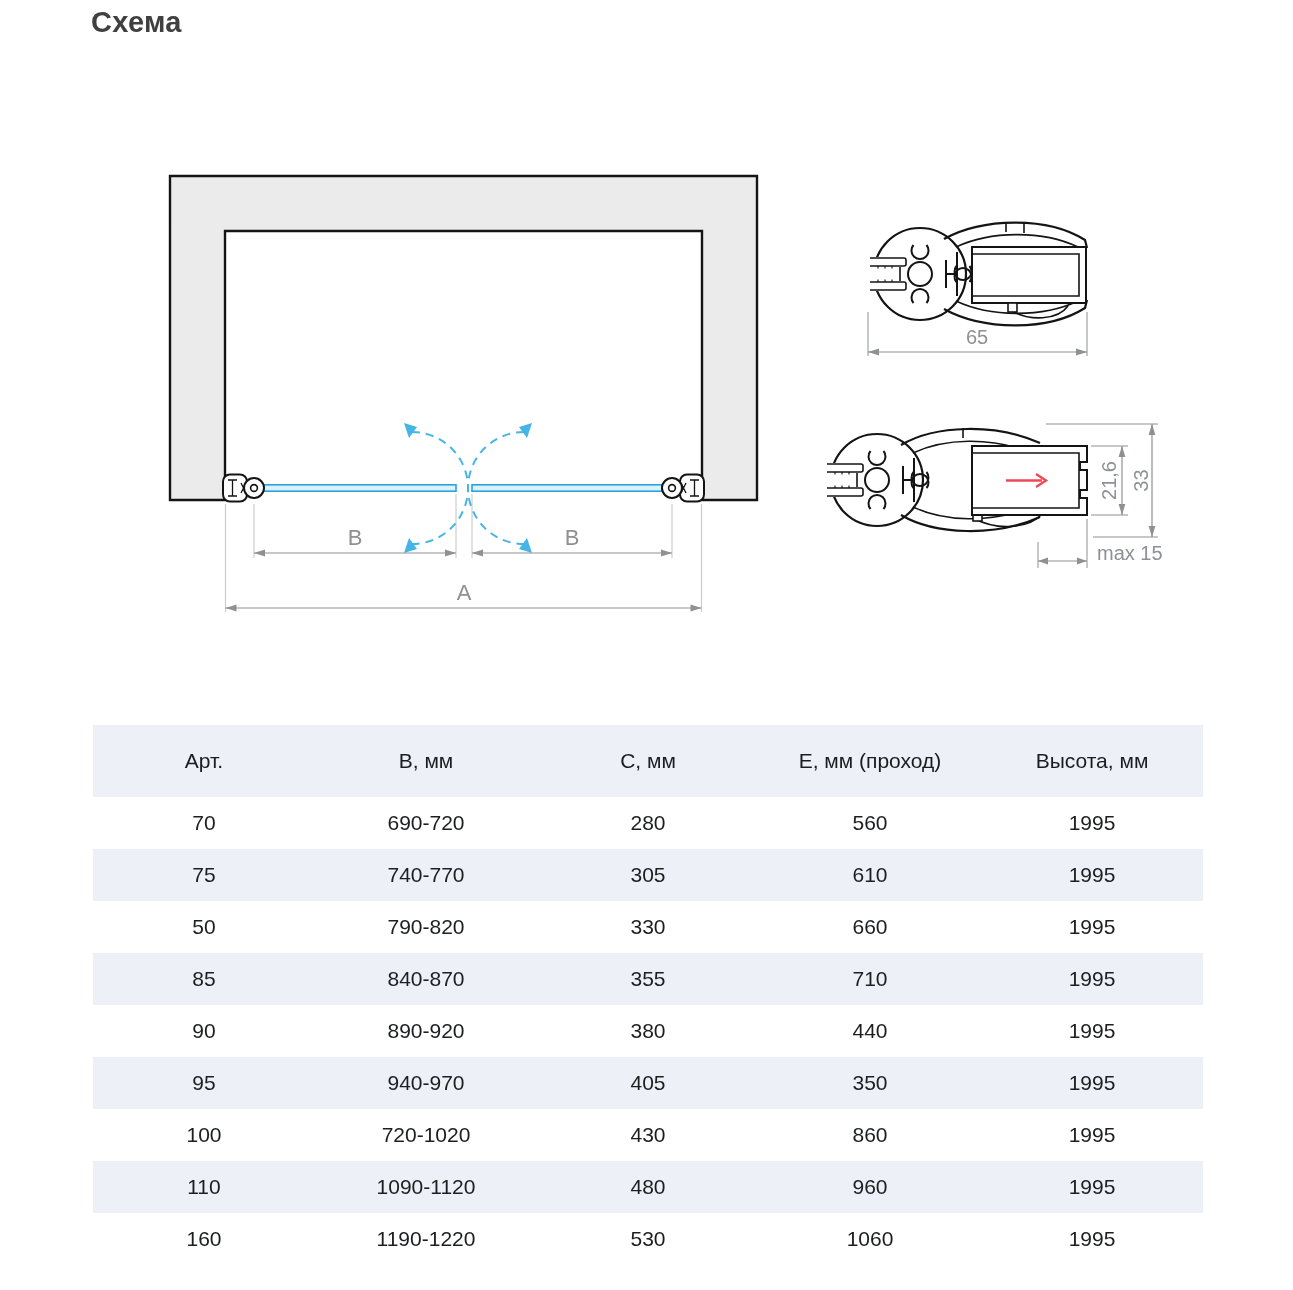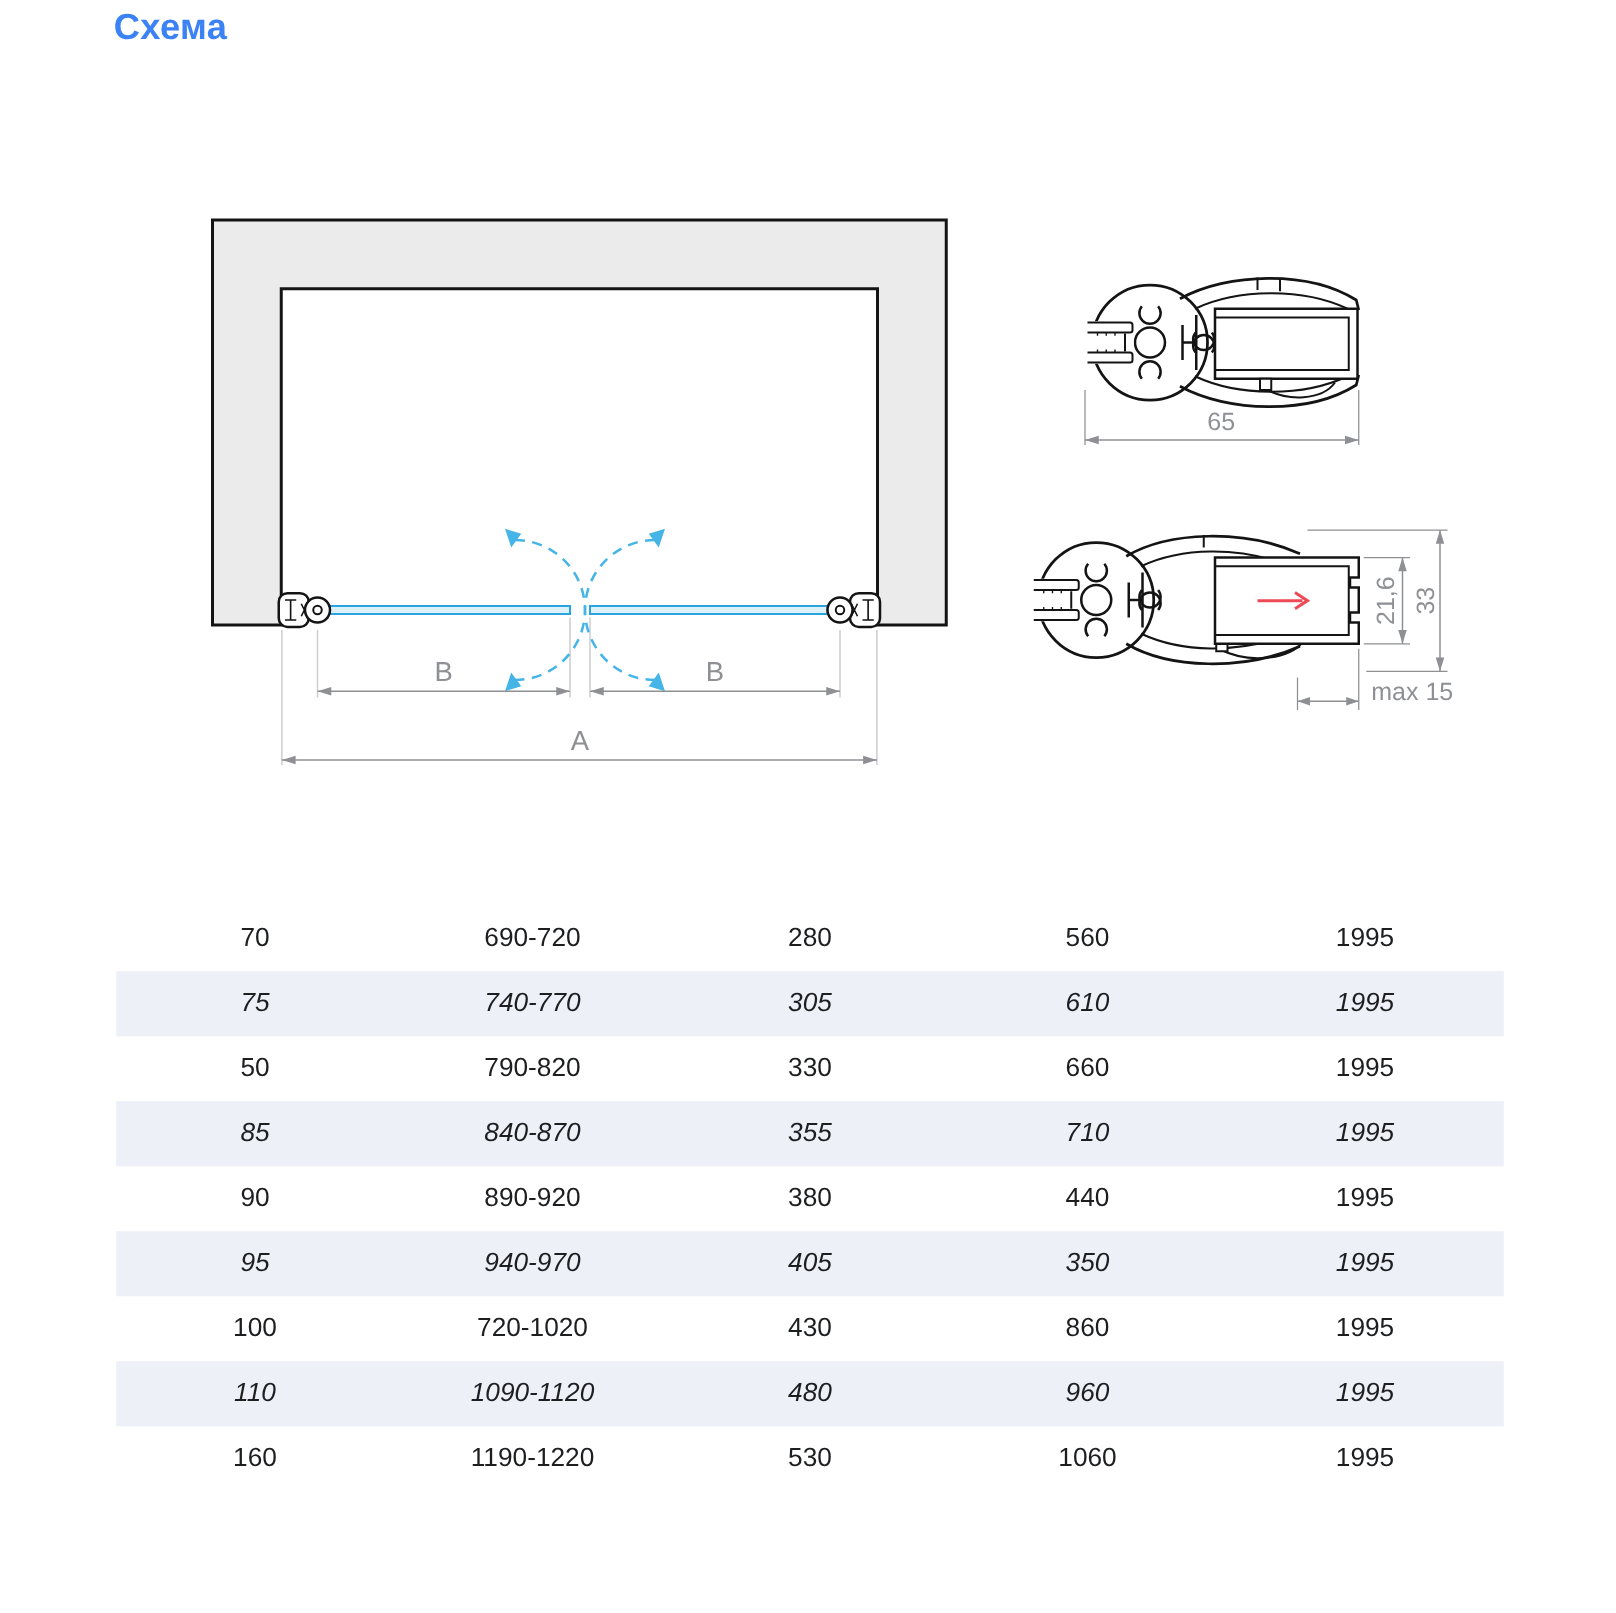--- a/index.html
+++ b/index.html
@@ -11,21 +11,21 @@
     --dim:#8e9094;
     --ext:#cdcdcd;
     --red:#ee4956;
     --stripe:#eef0f8;
     --text:#1d1e20;
   }
   html,body{margin:0;padding:0;background:#fff;}
   body{width:1293px;height:1290px;position:relative;overflow:hidden;
        font-family:"Liberation Sans", sans-serif;color:var(--text);}
   .page-title{position:absolute;left:91px;top:6px;font-size:29px;font-weight:700;
-              color:#3b82f6;letter-spacing:.3px;}
+              color:#404040;letter-spacing:.3px;}
   .diagram-svg{position:absolute;left:0;top:0;width:1293px;height:700px;}
 
   
   .wall{fill:var(--wallfill);stroke:var(--outline);}
   .st-ol{stroke:var(--outline);fill:#fff;}
   .st-ol-nf{stroke:var(--outline);fill:none;}
   .wh{fill:#fff;stroke:none;}
   .st-glass{stroke:var(--glass);fill:var(--glassfill);}
   .st-swing{stroke:var(--swing);fill:none;}
   .fl-swing{fill:var(--swing);stroke:none;}
@@ -33,21 +33,21 @@
   .fl-dim{fill:var(--dim);stroke:none;}
   .st-ext{stroke:var(--ext);fill:none;}
   .txt-dim{fill:var(--dim);font-size:22px;font-family:"Liberation Sans",sans-serif;}
   .txt-dim-sm{fill:var(--dim);font-size:20px;font-family:"Liberation Sans",sans-serif;}
   .st-red{stroke:var(--red);fill:none;}
 
   
   .size-table{position:absolute;left:93px;top:725px;width:1110px;}
   .t-row{display:flex;align-items:center;height:52px;}
   .t-row.t-head{height:72px;background:var(--stripe);}
-  .t-row.striped{background:var(--stripe);font-style:italic;}
+  .t-row.striped{background:var(--stripe);}
   .t-cell{flex:1 1 20%;text-align:center;font-size:21px;color:var(--text);}
   .t-hcell{font-size:21px;color:#1b1c1f;}
 </style>
 </head>
 <body>
 
 <div class="page-title">Схема</div>
 
 <svg class="diagram-svg" viewBox="0 0 1293 700">
 
@@ -200,20 +200,27 @@
       <path class="st-dim" stroke-width="1" d="M1038,542 V568 M1087,519 V568"></path>
       <path class="st-dim" stroke-width="1.2" d="M1038,561 H1087"></path>
       <polygon class="fl-dim" points="1038,561 1048,557.6 1048,564.4"></polygon>
       <polygon class="fl-dim" points="1087,561 1077,557.6 1077,564.4"></polygon>
       <text class="txt-dim-sm" x="1097" y="560" text-anchor="start">max 15</text>
     </g>
   </g>
 </svg>
 
 <div class="size-table">
+    <div class="t-row t-head">
+      <div class="t-cell t-hcell">Арт.</div>
+      <div class="t-cell t-hcell">В, мм</div>
+      <div class="t-cell t-hcell">С, мм</div>
+      <div class="t-cell t-hcell">Е, мм (проход)</div>
+      <div class="t-cell t-hcell">Высота, мм</div>
+    </div>
     <div class="t-row">
       <div class="t-cell">70</div>
       <div class="t-cell">690-720</div>
       <div class="t-cell">280</div>
       <div class="t-cell">560</div>
       <div class="t-cell">1995</div>
     </div>
     <div class="t-row striped">
       <div class="t-cell">75</div>
       <div class="t-cell">740-770</div>

